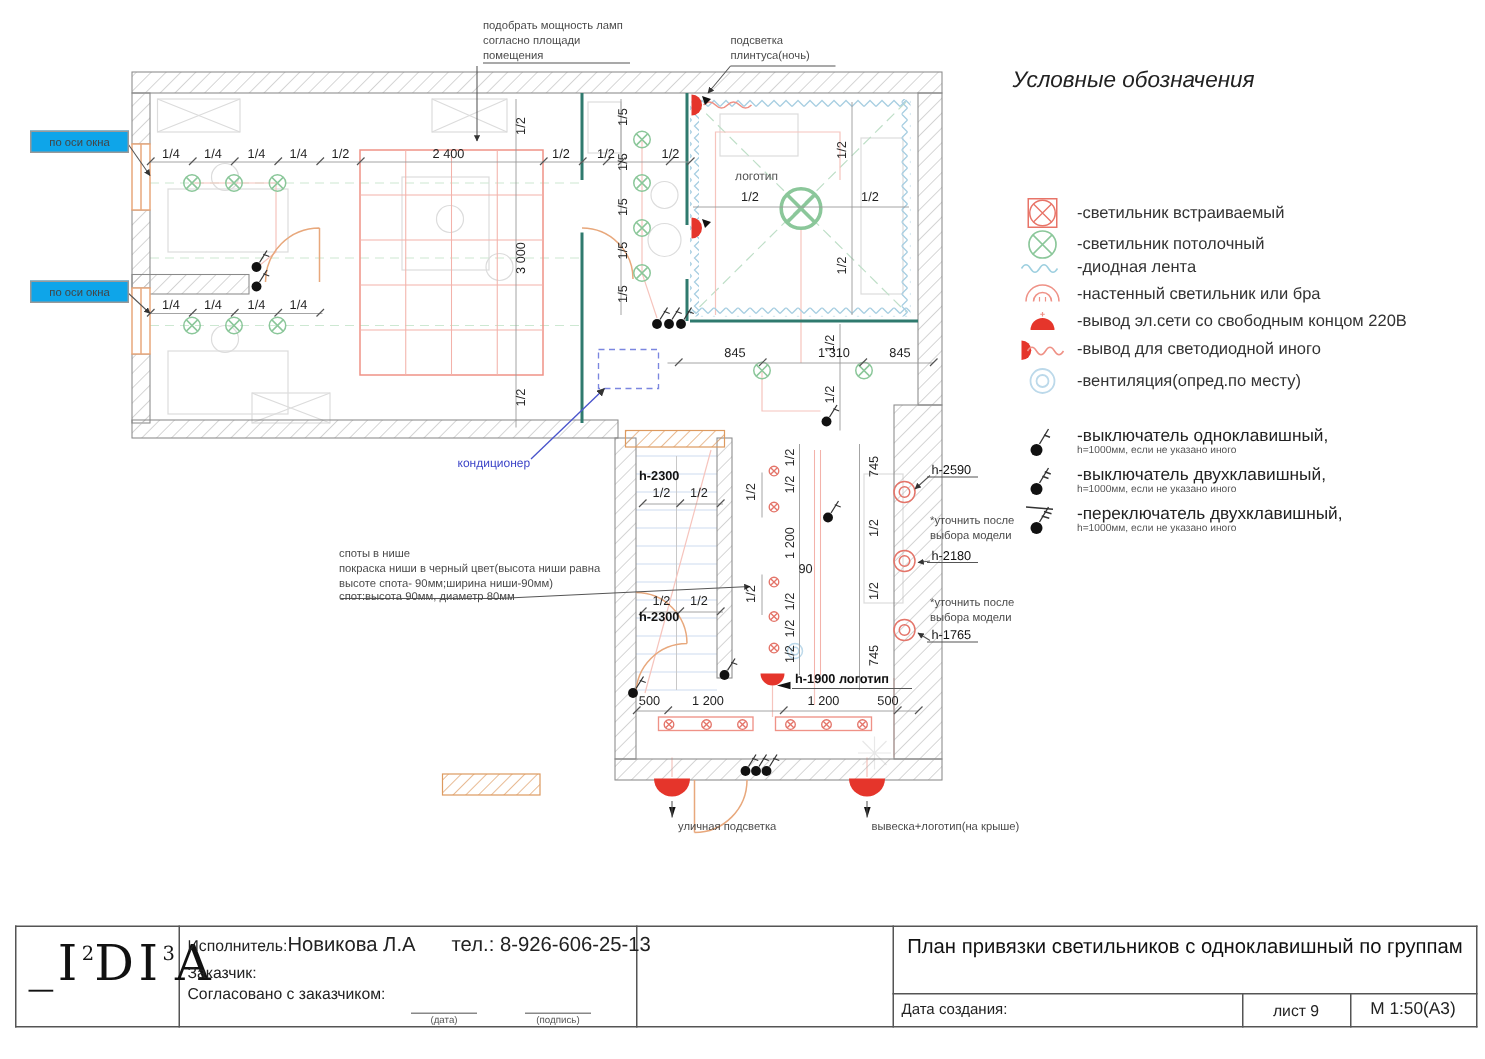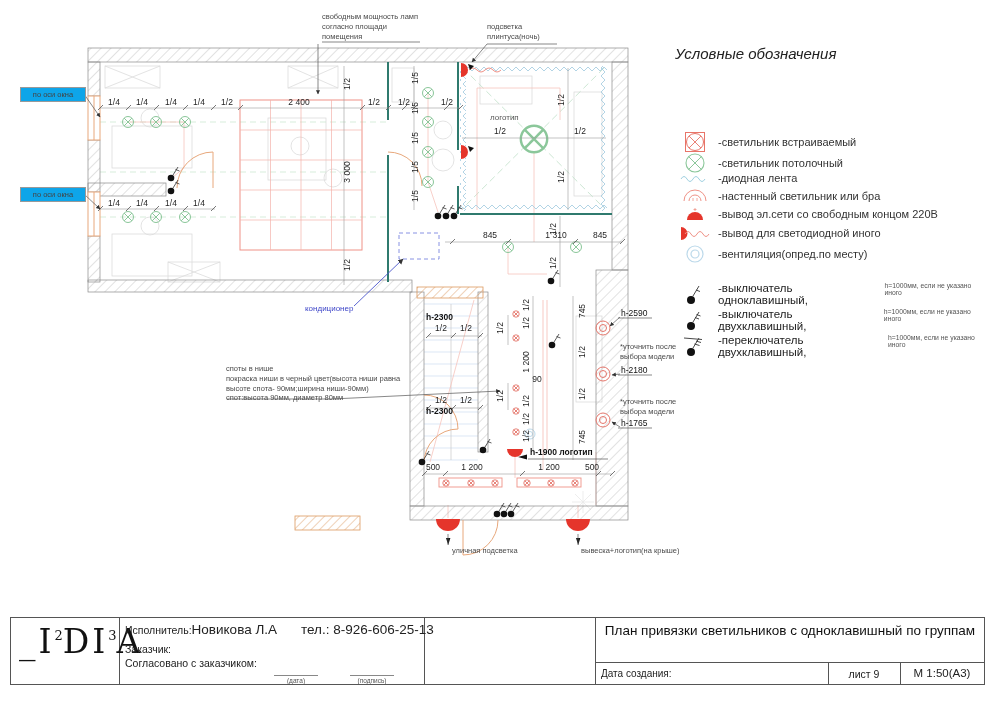--- a/index.html
+++ b/index.html
@@ -11,21 +11,21 @@
   
   .d{font-family:"Liberation Sans",sans-serif;font-size:8.5px;fill:#1f1f1f;text-anchor:middle}
   .db{font-family:"Liberation Sans",sans-serif;font-size:8.5px;font-weight:700;fill:#111;text-anchor:start}
   .nt{font-family:"Liberation Sans",sans-serif;font-size:8px;fill:#555;text-anchor:start}
   
   #legend{position:absolute;left:660px;top:0;width:330px;height:430px}
   .legend-title{position:absolute;left:15px;top:45px;font-size:15px;font-style:italic;color:#222}
   .lr{position:absolute;left:12px;display:flex;align-items:center}
   .lr .ic{width:46px;display:flex;justify-content:center;align-items:center;flex:none}
   .lr .lab{font-size:11px;color:#333}
-  .lrs .col{display:flex;flex-direction:row}
+  .lrs .col{display:flex;flex-direction:column}
   .lrs .lab{font-size:11.5px;color:#222}
   .lrs .sub{font-size:6.8px;color:#555}
   
   .tline{position:absolute;background:#555}
   .tb-text{position:absolute;color:#222}
   #logo{position:absolute;left:19px;top:622px;width:106px;font-family:"DejaVu Serif",serif;font-weight:400;font-size:33px;letter-spacing:3px;color:#111}
   #logo sup{font-size:13px;vertical-align:13px;letter-spacing:0}
   .hint-line{position:absolute;height:1px;background:#888}
   .hint{position:absolute;width:44px;text-align:center;font-size:6.5px;color:#555}
 </style>
@@ -322,21 +322,21 @@
     <text class="d" x="529" y="436" transform="rotate(-90 529 436)">1/2</text>
     <text class="d" x="503" y="328" transform="rotate(-90 503 328)">1/2</text>
     <text class="d" x="503" y="396" transform="rotate(-90 503 396)">1/2</text>
     <text class="d" x="585" y="311" transform="rotate(-90 585 311)">745</text>
     <text class="d" x="585" y="352" transform="rotate(-90 585 352)">1/2</text>
     <text class="d" x="585" y="394" transform="rotate(-90 585 394)">1/2</text>
     <text class="d" x="585" y="437" transform="rotate(-90 585 437)">745</text>
   </g>
 </svg>
 
-<div class="note" style="left:322px;top:12px;width:120px">свободным мощность ламп
+<div class="note" style="left:322px;top:12px;width:120px">подобрать мощность ламп
 согласно площади
 помещения</div>
 <div class="note" style="left:487px;top:22px;width:90px">подсветка
 плинтуса(ночь)</div>
 <div class="axisbox" style="left:20px;top:87px">по оси окна</div>
 <div class="axisbox" style="left:20px;top:187px">по оси окна</div>
 <div class="note-blue" style="left:305px;top:304px">кондиционер</div>
 <div class="note" style="left:226px;top:364px;width:210px">споты в нише
 покраска ниши в черный цвет(высота ниши равна
 высоте спота- 90мм;ширина ниши-90мм)

